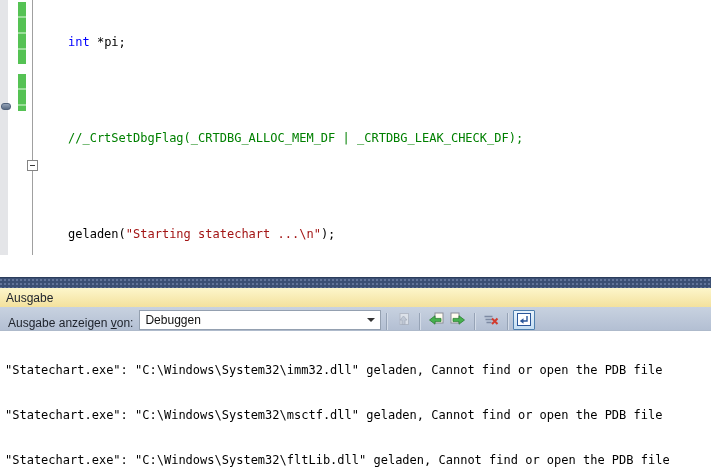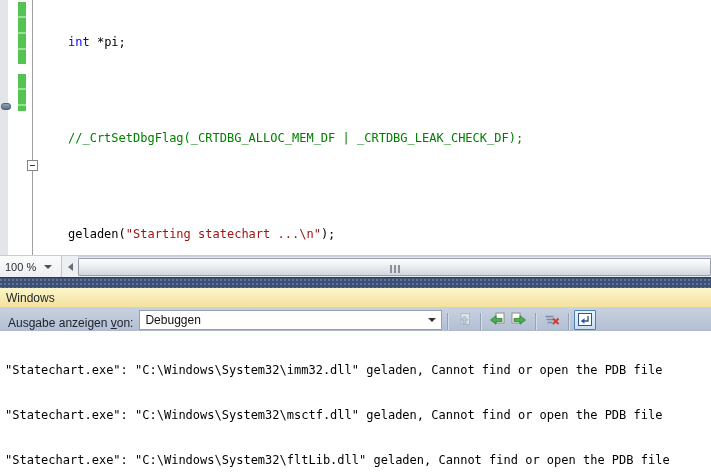--- a/index.html
+++ b/index.html
@@ -53,21 +53,21 @@
   
   .ow-title { position:absolute; left:0; top:288px; width:711px; height:19px;
               background:linear-gradient(#FDF6CB,#F3E19D); display:flex; align-items:center; padding-left:6px;
               font-family:"Liberation Sans", sans-serif; font-size:12px; color:#20252E; }
   .ow-toolbar { position:absolute; left:0; top:307px; width:711px; height:24px;
                 background:linear-gradient(#C8D2E0,#B3BFD3); border-bottom:1px solid #AEBACB;
                 display:flex; align-items:flex-end; font-family:Liberation Sans, sans-serif; font-size:12px;
                 color:#20252E; }
   .ow-label { margin-left:8px; white-space:pre; }
   .mn { text-decoration:underline; }
-  .combo { margin-left:6px; width:303px; height:20px; background:#fff; border:1px solid #94A0B0;
+  .combo { margin-left:6px; width:242px; height:20px; background:#fff; border:1px solid #94A0B0;
            display:flex; align-items:center; position:relative; font-size:12px; padding-left:5px; color:#111; }
   .combo .carea { position:absolute; right:2px; top:0; bottom:0; width:14px; display:flex; align-items:center;
                   justify-content:center; }
   .combo .carr { width:0; height:0; border-left:4px solid transparent; border-right:4px solid transparent;
                  border-top:4px solid #333; }
   .tsep { width:1px; height:17px; background:#96A3B6; margin:0 5px; box-shadow:1px 0 0 #D4DCE8; }
   .ibtn { width:22px; height:20px; display:flex; align-items:center; justify-content:center; }
   .ibtn.disabled { opacity:.55; }
   .ibtn.active { border:1px solid #4F7FAE; background:linear-gradient(#E8F3FC,#C6DEF2); border-radius:1px; }
 
@@ -102,39 +102,25 @@
       
       
       
       
       
       
       
     </div>
   </div>
 
-  <div class="hscroll">
-    <div class="zoom-combo">
-      <span>100 %</span>
-      <span class="arr"></span>
-    </div>
-    <div class="scroll-left-btn">
-      <span class="tri"></span>
-    </div>
-    <div class="track">
-      <div class="thumb">
-        <span class="grip"><span></span><span></span><span></span></span>
-      </div>
-    </div>
-  </div>
 
   <div class="splitter"></div>
 
   <div class="ow-title">
-    <span>Windows</span>
+    <span>Ausgabe</span>
   </div>
 
   <div class="ow-toolbar">
     <span class="ow-label"><span>Ausgabe anzeigen </span><span class="mn">v</span><span>on:</span></span>
     <div class="combo">
       <span>Debuggen</span>
       <span class="carea">
           <span class="carr"></span>
         </span>
     </div>

